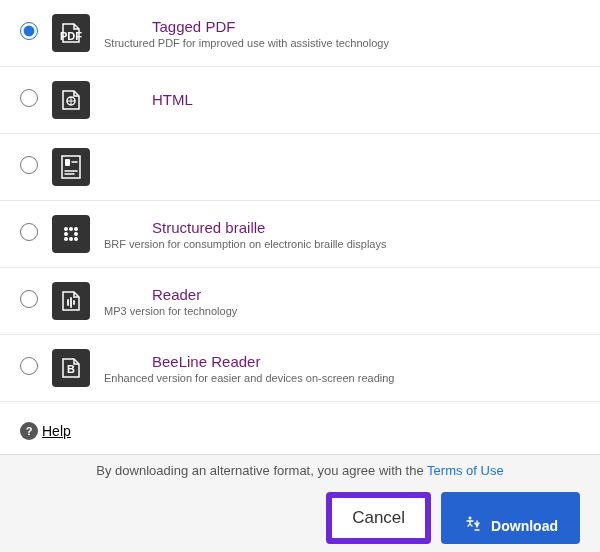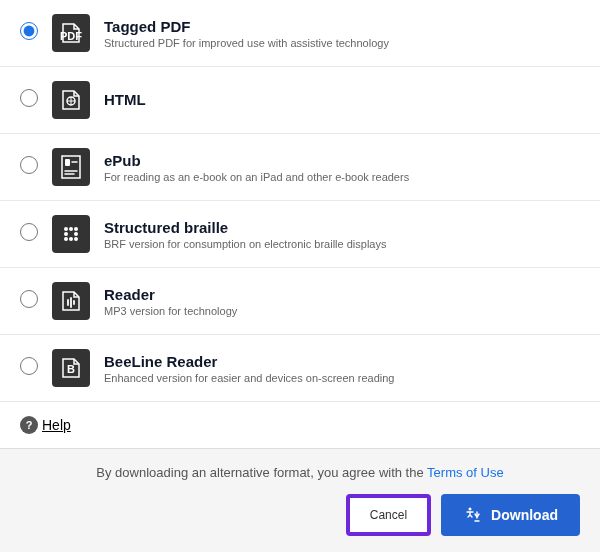--- a/index.html
+++ b/index.html
@@ -40,23 +40,24 @@
       flex-shrink: 0;
       display: flex;
       align-items: center;
       justify-content: center;
     }
     .option-text {
       flex: 1;
     }
     .option-title {
       font-size: 15px;
-      font-weight: 700;
-      color: #0f172a;
+      font-weight: 400;
+      color: #701a75;
       margin-bottom: 2px;
+      margin-left: 48px;
     }
     .option-desc {
       font-size: 11px;
       color: #666;
     }
     .help-row {
       padding: 12px 20px 14px 20px;
       display: flex;
       align-items: center;
       gap: 4px;
@@ -77,58 +78,58 @@
     .help-link {
       font-size: 14px;
       color: #000000;
       text-decoration: underline;
       cursor: pointer;
       font-weight: 500;
     }
     .footer {
       background: #f5f5f5;
       border-top: 1px solid #ddd;
-      padding: 16px 20px;
+      padding: 8px 20px;
     }
     .footer-tos {
       font-size: 13px;
       color: #555;
       text-align: center;
       margin-bottom: 14px;
     }
     .footer-tos a {
       color: #1a73e8;
       text-decoration: none;
     }
     .footer-buttons {
       display: flex;
       justify-content: flex-end;
       gap: 10px;
     }
     .btn-cancel {
       padding: 10px 20px;
-      font-size: 12px;
+      font-size: 17px;
       font-weight: 500;
       background: #fff;
-      border: 4px solid #6d28d9;
+      border: 6px solid #6d28d9;
       border-radius: 4px;
       color: #333;
       cursor: pointer;
     }
     .btn-download {
       padding: 10px 22px;
       font-size: 14px;
       font-weight: 600;
       background: #2563d0;
       color: #fff;
       border: none;
       border-radius: 4px;
       cursor: pointer;
       display: flex;
-      align-items: center;
+      align-items: flex-end;
       gap: 8px;
     }
   </style>
 </head>
 <body>
 
 <div class="options-list">
 
 <div class="option-row">
       <div class="radio-wrap"><input type="radio" name="format" value="tagged-pdf" checked="" style=""></div>
@@ -165,24 +166,20 @@
       <div class="radio-wrap"><input type="radio" name="format" value="epub" style=""></div>
       <div class="file-icon">
         <svg width="38" height="38" viewBox="0 0 38 38" fill="none" xmlns="http://www.w3.org/2000/svg">
       <rect width="38" height="38" rx="4" fill="#333"></rect>
       <path d="M10 8 L28 8 L28 30 L10 30 Z" fill="none" stroke="white" stroke-width="1.5"></path>
       <rect x="13" y="11" width="5" height="7" rx="1" fill="white"></rect>
       <path d="M20 14 L25 14" stroke="white" stroke-width="1.5" stroke-linecap="round"></path>
       <path d="M13 23 L25 23" stroke="white" stroke-width="1.5" stroke-linecap="round"></path>
       <path d="M13 26 L22 26" stroke="white" stroke-width="1.5" stroke-linecap="round"></path>
     </svg>
-      </div>
-      <div class="option-text">
-        <div class="option-title">ePub</div>
-        <div class="option-desc">For reading as an e-book on an iPad and other e-book readers</div>
       </div>
     </div>
     <div class="option-row">
       <div class="radio-wrap"><input type="radio" name="format" value="electronic-braille" style=""></div>
       <div class="file-icon">
         <svg width="38" height="38" viewBox="0 0 38 38" fill="none" xmlns="http://www.w3.org/2000/svg">
       <rect width="38" height="38" rx="4" fill="#333"></rect>
       <circle cx="14" cy="14" r="2" fill="white"></circle>
       <circle cx="19" cy="14" r="2" fill="white"></circle>
       <circle cx="24" cy="14" r="2" fill="white"></circle>

